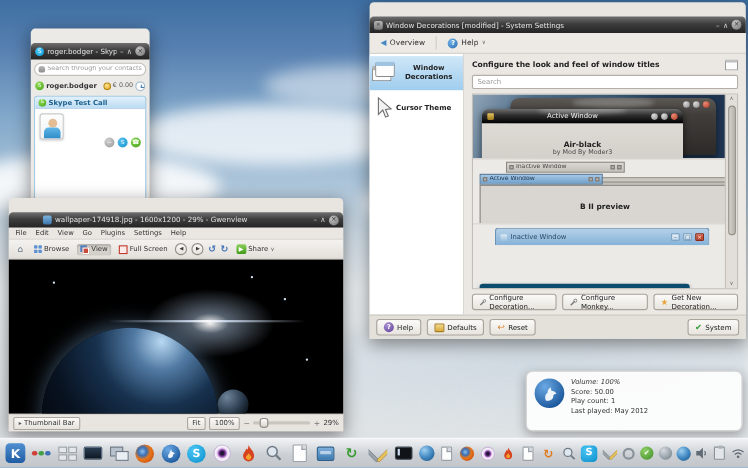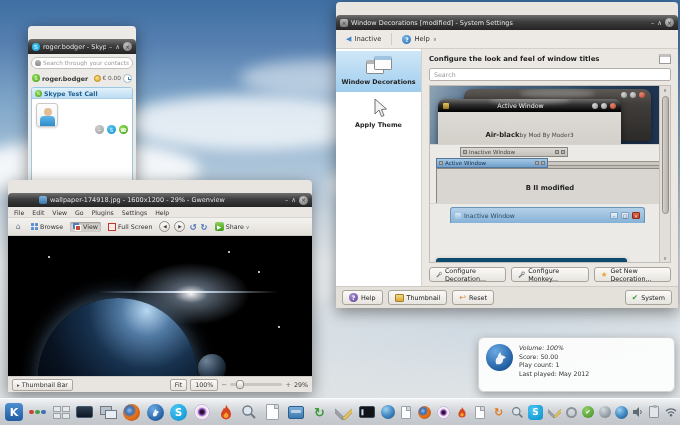--- a/index.html
+++ b/index.html
@@ -119,21 +119,21 @@
   .ss-toolbar { flex:0 0 19px; background:#edeae6; border-bottom:1px solid #d2cec8; display:flex; align-items:center; gap:6px; padding:0 6px;
     font-size:6.8px; color:#333; }
   .ss-tbtn { display:flex; align-items:center; gap:3px; padding:2px 4px; border-radius:2px; }
   .arrow-left { color:#4588c6; font-size:7px; }
   .help-ic { width:9px; height:9px; border-radius:50%; background:radial-gradient(circle at 35% 30%, #6fb2e8, #2b6cb0);
     color:#fff; font-size:6px; display:flex; align-items:center; justify-content:center; font-weight:bold; }
   .sep-v { width:1px; height:12px; background:#cfcbc5; }
   .caret { font-size:5px; color:#666; }
   .ss-main { flex:1; display:flex; min-height:0; }
   .ss-sidebar { flex:0 0 86px; background:#fff; border-right:1px solid #d5d1cb; padding-top:2px; display:flex; flex-direction:column; }
-  .ss-item { display:flex; flex-direction:column; align-items:center; gap:2px; padding:5px 2px 6px; }
+  .ss-item { display:flex; flex-direction:row; align-items:center; gap:2px; padding:5px 2px 6px; }
   .ss-item.selected { background:linear-gradient(#cfe7f8,#9fcdee); }
   .ss-item-label { font-size:6.4px; font-weight:bold; color:#222; text-align:center; }
   .ic-windec { position:relative; width:26px; height:20px; }
   .ic-windec i { position:absolute; left:0; top:4px; width:18px; height:14px; background:#fdfdfd; border:1px solid #8a8a8a; border-top:4px solid #b5b5b5; border-radius:2px; }
   .ic-windec em { position:absolute; right:0; top:0; width:18px; height:14px; background:#fdfdfd; border:1px solid #8a8a8a; border-top:4px solid #9fc4e2; border-radius:2px; }
   .ic-cursor { width:20px; height:22px; }
   .ic-desktop { width:24px; height:20px; }
   .ic-tools { width:22px; height:20px; }
   .ss-content { flex:1; display:flex; flex-direction:column; padding:5px 7px 4px; min-width:0; background:#ebe8e4; }
   .ss-headrow { display:flex; align-items:center; gap:4px; margin-bottom:4px; }
@@ -155,21 +155,21 @@
   .air-btns { position:absolute; right:6px; top:3px; display:flex; gap:3px; }
   .air-btns i { width:6px; height:6px; border-radius:50%; background:radial-gradient(circle at 35% 30%, #d9d9d9,#8a8a8a); }
   .air-btns i.red { background:radial-gradient(circle at 35% 30%, #e88a72,#b33a24); }
   .air-active { position:absolute; top:13px; left:8px; right:38px; height:58px; border-radius:7px 7px 2px 2px;
     box-shadow:0 2px 6px rgba(0,0,0,.5); overflow:hidden; }
   .air-active .bar { position:relative; height:13px; background:linear-gradient(#6e6e6e 0%,#2e2e2e 45%,#000 100%);
     display:flex; align-items:center; padding:0 5px; }
   .air-active .bar .gloss { position:absolute; left:28%; top:-3px; width:44%; height:8px; border-radius:50%; background:rgba(255,255,255,.28); filter:blur(2px); }
   .air-ticon { width:6px; height:6px; border-radius:1px; background:linear-gradient(#e5c25c,#9c7a1e); }
   .air-title { flex:1; text-align:center; font-size:6.3px; color:#f0f0f0; }
-  .air-body { height:45px; background:linear-gradient(#dedad5,#cfcbc5); display:flex; flex-direction:row; align-items:center; justify-content:center; }
+  .air-body { height:45px; background:linear-gradient(#dedad5,#cfcbc5); display:flex; flex-direction:column; align-items:center; justify-content:center; }
   .deco-name { font-size:6.8px; font-weight:bold; color:#222; }
   .deco-author { font-size:5.8px; color:#4a4a4a; }
   
   .b2-shadow1 { position:absolute; top:16px; left:44px; width:216px; height:44px; background:#cbc8c2; border:1px solid #9a968f; }
   .b2-shadow2 { position:absolute; top:20px; left:52px; width:216px; height:42px; background:#c2bfb9; border:1px solid #928e87; }
   .b2-tab-in { position:absolute; top:2px; left:30px; width:108px; height:10px; background:linear-gradient(#dbd8d3,#c4c1bb);
     border:1px solid #8a8780; display:flex; align-items:center; gap:2px; padding:0 2px; }
   .b2-tab-in .sq, .b2-tab-act .sq { width:4px; height:4px; background:#b5b2ac; border:0.5px solid #777; }
   .b2-tab-label { flex:1; font-size:5.6px; color:#444; white-space:nowrap; overflow:hidden; }
   .b2-tab-act { position:absolute; top:13px; left:6px; width:112px; height:10px;
@@ -324,21 +324,21 @@
   <div class="titlebar">
     <span class="ticon">×</span>
     <span class="t-title">Window Decorations [modified] - System Settings</span>
     <span class="tb-glyph">–</span>
     <span class="tb-glyph">∧</span>
     <span class="tb-close">×</span>
   </div>
   <div class="ss-toolbar">
     <span class="ss-tbtn">
       <span class="arrow-left">◀</span>
-      <span>Inactive</span>
+      <span>Overview</span>
     </span>
     <span class="sep-v"></span>
     <span class="ss-tbtn">
       <span class="help-ic">?</span>
       <span>Help</span>
       <span class="caret">∨</span>
     </span>
   </div>
   <div class="ss-main">
     <div class="ss-sidebar">
@@ -346,21 +346,21 @@
         <span class="ic-windec">
             <i></i>
             <em></em>
           </span>
         <span class="ss-item-label">Window Decorations</span>
       </div>
       <div class="ss-item">
         <svg class="ic-cursor cursor-svg" viewBox="0 0 20 22">
             <path d="M6 2 L6 17 L10 13 L12.5 19.5 L15 18.5 L12.5 12.5 L17.5 12 Z" fill="#f2f2f2" stroke="#6f6f6f" stroke-width="1"></path>
           </svg>
-        <span class="ss-item-label">Apply Theme</span>
+        <span class="ss-item-label">Cursor Theme</span>
       </div>
     </div>
     <div class="ss-content">
       <div class="ss-headrow">
         <span class="ss-heading">Configure the look and feel of window titles</span>
         <span class="mini-win-ic"></span>
       </div>
       <div class="ss-search">
         <input placeholder="Search" style="">
       </div>
@@ -403,21 +403,21 @@
               <span class="sq"></span>
                 <span class="sq"></span>
             </div>
             <div class="b2-tab-act">
               <span class="sq"></span>
               <span class="b2-tab-label">Active Window</span>
               <span class="sq"></span>
                 <span class="sq"></span>
             </div>
             <div class="b2-body">
-              <span class="deco-name">B II modified</span>
+              <span class="deco-name">B II preview</span>
             </div>
             <div class="b2-resize"></div>
           </div>
 
           <div class="deco-row row-chrome">
             <div class="ch-inactive">
               <span class="ch-ticon"></span>
               <span class="ch-title">Inactive Window</span>
               <span class="ch-btn">–</span>
               <span class="ch-btn">□</span>
@@ -467,21 +467,21 @@
       </div>
     </div>
   </div>
   <div class="ss-footer">
     <span class="btn">
       <span class="q-ic">?</span>
       <span>Help</span>
     </span>
     <span class="btn">
       <span class="def-ic"></span>
-      <span>Thumbnail</span>
+      <span>Defaults</span>
     </span>
     <span class="btn">
       <span class="undo-ic">↩</span>
       <span>Reset</span>
     </span>
     <span class="spacer"></span>
     <span class="btn">
       <span class="check-ic">✔</span>
       <span>System</span>
     </span>

